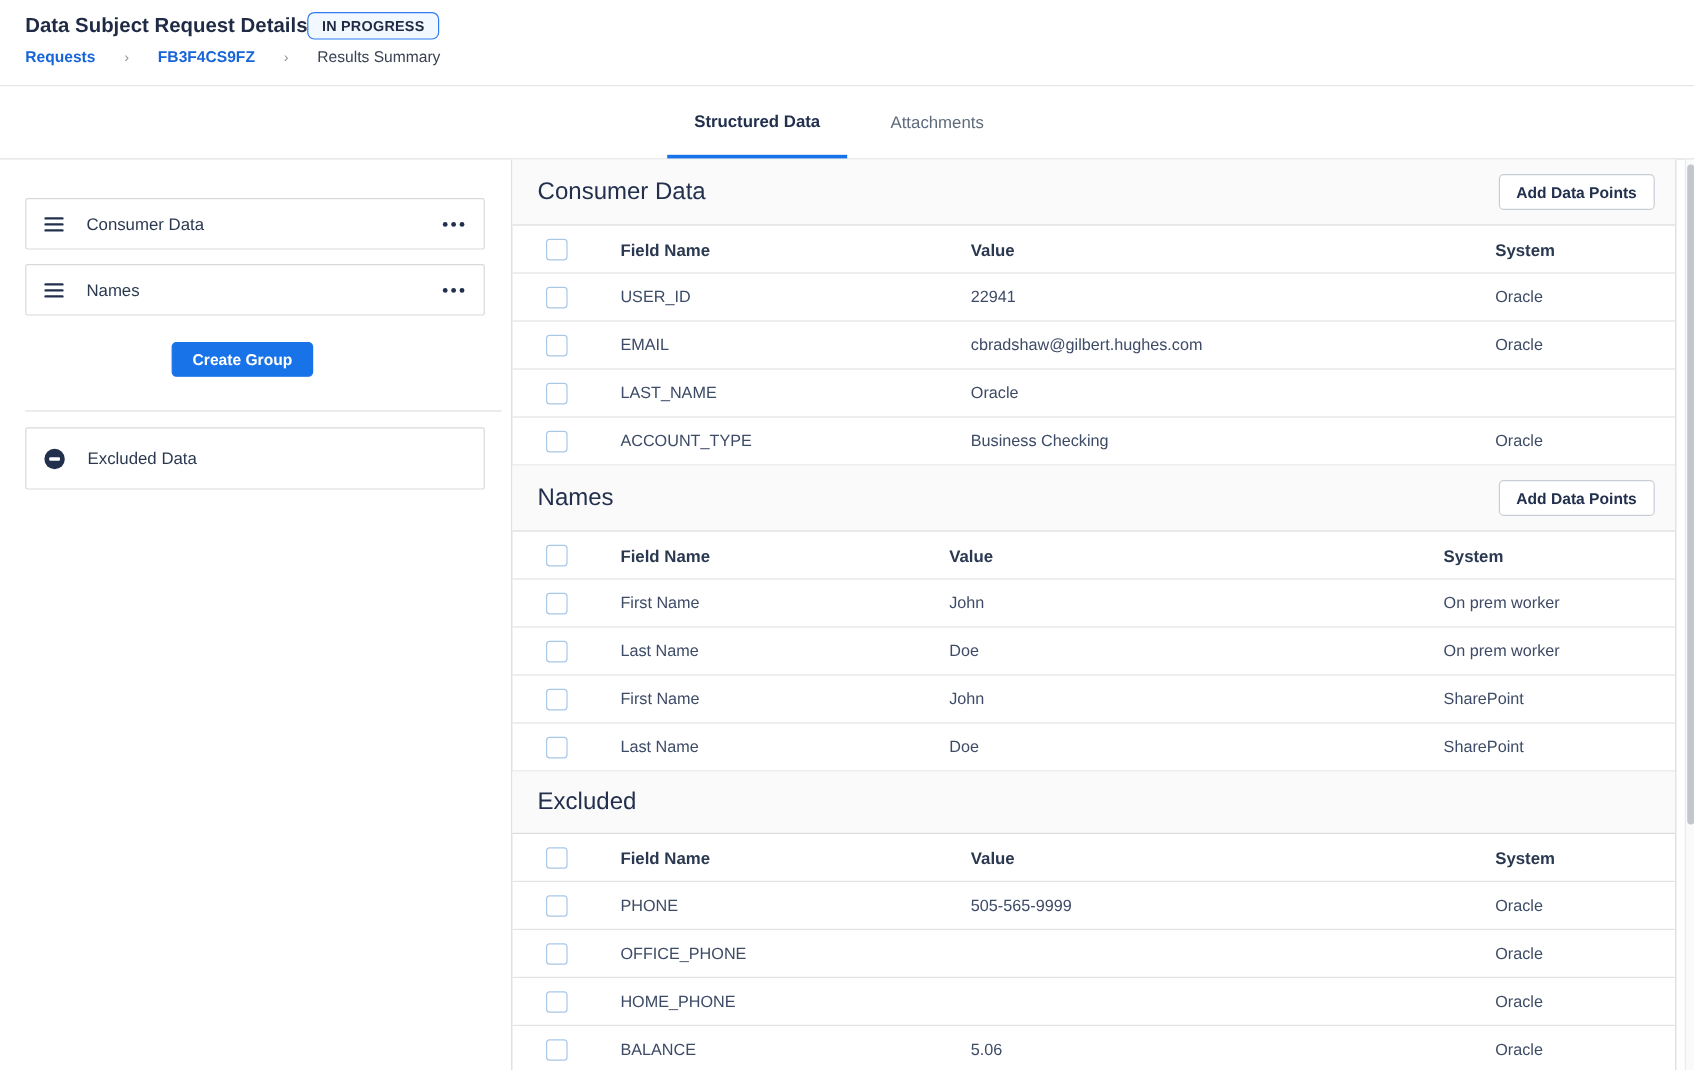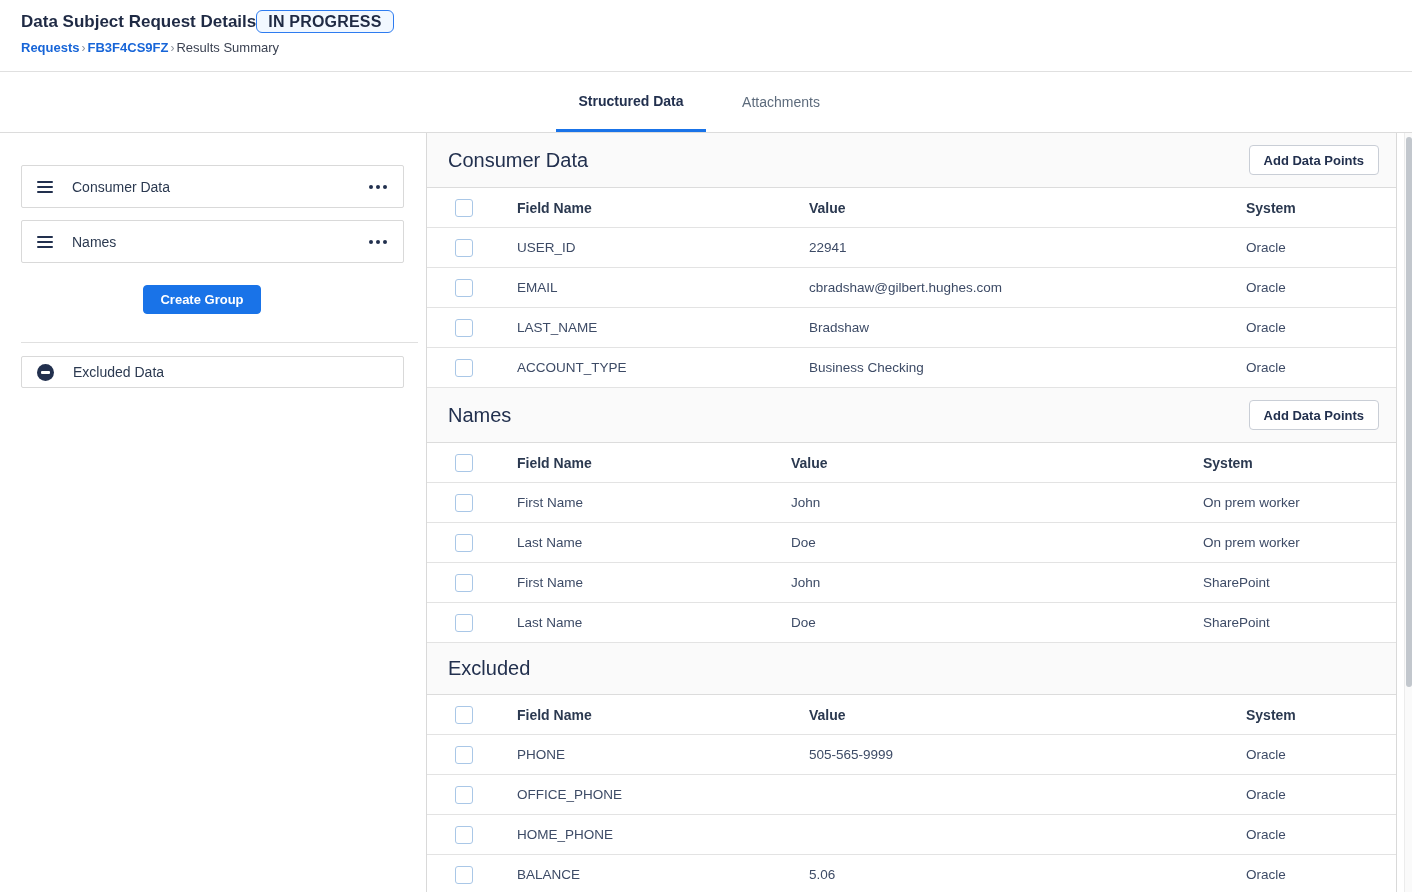--- a/index.html
+++ b/index.html
@@ -14,23 +14,23 @@
   
   .header {
     position: absolute; top: 0; left: 0; right: 0; height: 72px;
     background: #ffffff; border-bottom: 1px solid #e0e0e0;
   }
   .title-row { position: absolute; top: 10px; left: 21px; display: flex; align-items: center; }
   .page-title { font-size: 17px; font-weight: bold; color: #1f2a44; }
   .status-badge {
     display: inline-flex; align-items: center; height: 23px; padding: 0 11px;
     border: 1.5px solid #2e7cf0; border-radius: 6px; background: #f2f8ff;
-    font-size: 16px; font-weight: bold; color: #1f2a44; letter-spacing: .2px;
-  }
-  .breadcrumb { position: absolute; top: 40px; left: 21px; display: flex; align-items: center; gap: 2px; font-size: 13px; }
+    font-size: 12px; font-weight: bold; color: #1f2a44; letter-spacing: .2px;
+  }
+  .breadcrumb { position: absolute; top: 40px; left: 21px; display: flex; align-items: center; gap: 24px; font-size: 13px; }
   .crumb-link { color: #1765d8; font-weight: bold; text-decoration: none; cursor: pointer; }
   .crumb-sep { color: #8d939e; font-size: 12px; }
   .crumb-current { color: #3b4252; }
 
   .header-actions { position: absolute; top: 19px; right: 34px; display: flex; gap: 22px; }
   .btn { height: 33px; border-radius: 4px; font-family: inherit; font-size: 13px; font-weight: bold; cursor: pointer; }
   .btn-primary { background: #1973e8; border: 1px solid #1973e8; color: #ffffff; padding: 0 17px; }
   .btn-secondary { background: #ffffff; border: 1px solid #c9ced6; color: #22304e; padding: 0 17px; }
 
   
@@ -56,21 +56,21 @@
   .group-card.first { margin-top: 32px; }
   .drag-icon { width: 16px; margin-left: 15px; display: flex; flex-direction: column; gap: 3px; }
   .drag-icon span { display: block; height: 2px; background: #22304e; border-radius: 1px; }
   .group-label { margin-left: 19px; font-size: 14px; color: #2b3950; }
   .ellipsis-icon { position: absolute; right: 14px; display: flex; gap: 3px; cursor: pointer; padding: 6px 2px; }
   .ellipsis-icon i { width: 4px; height: 4px; border-radius: 50%; background: #22304e; }
   .create-group-wrap { text-align: center; margin: 22px 0 0 0; width: 404px; }
   .btn-create { height: 29px; padding: 4px 16px; }
   .sidebar-divider { margin: 28px 8px 0 21px; border-top: 1px solid #e0e0e0; }
   .excluded-card {
-    position: relative; margin: 13px 22px 0 21px; height: 32px;
+    position: relative; margin: 13px 22px 0 21px; height: 52px;
     border: 1px solid #d9d9d9; border-radius: 2px; background: #ffffff;
     display: flex; align-items: center; cursor: pointer;
   }
   .minus-circle-icon {
     width: 17px; height: 17px; border-radius: 50%; background: #22304e;
     margin-left: 15px; position: relative;
   }
   .minus-circle-icon::after {
     content: ""; position: absolute; left: 4px; right: 4px; top: 7.5px; height: 2.5px; background: #ffffff; border-radius: 1px;
   }
@@ -209,21 +209,20 @@
       </span>
     <span class="cell">EMAIL</span>
     <span class="cell">cbradshaw@gilbert.hughes.com</span>
     <span class="cell">Oracle</span>
   </div>
   <div class="trow cols-a">
     <span class="cbcell">
         <span class="checkbox"></span>
       </span>
     <span class="cell">LAST_NAME</span>
-    <span class="cell">Bradshaw</span>
     <span class="cell">Oracle</span>
   </div>
   <div class="trow cols-a">
     <span class="cbcell">
         <span class="checkbox"></span>
       </span>
     <span class="cell">ACCOUNT_TYPE</span>
     <span class="cell">Business Checking</span>
     <span class="cell">Oracle</span>
   </div>

